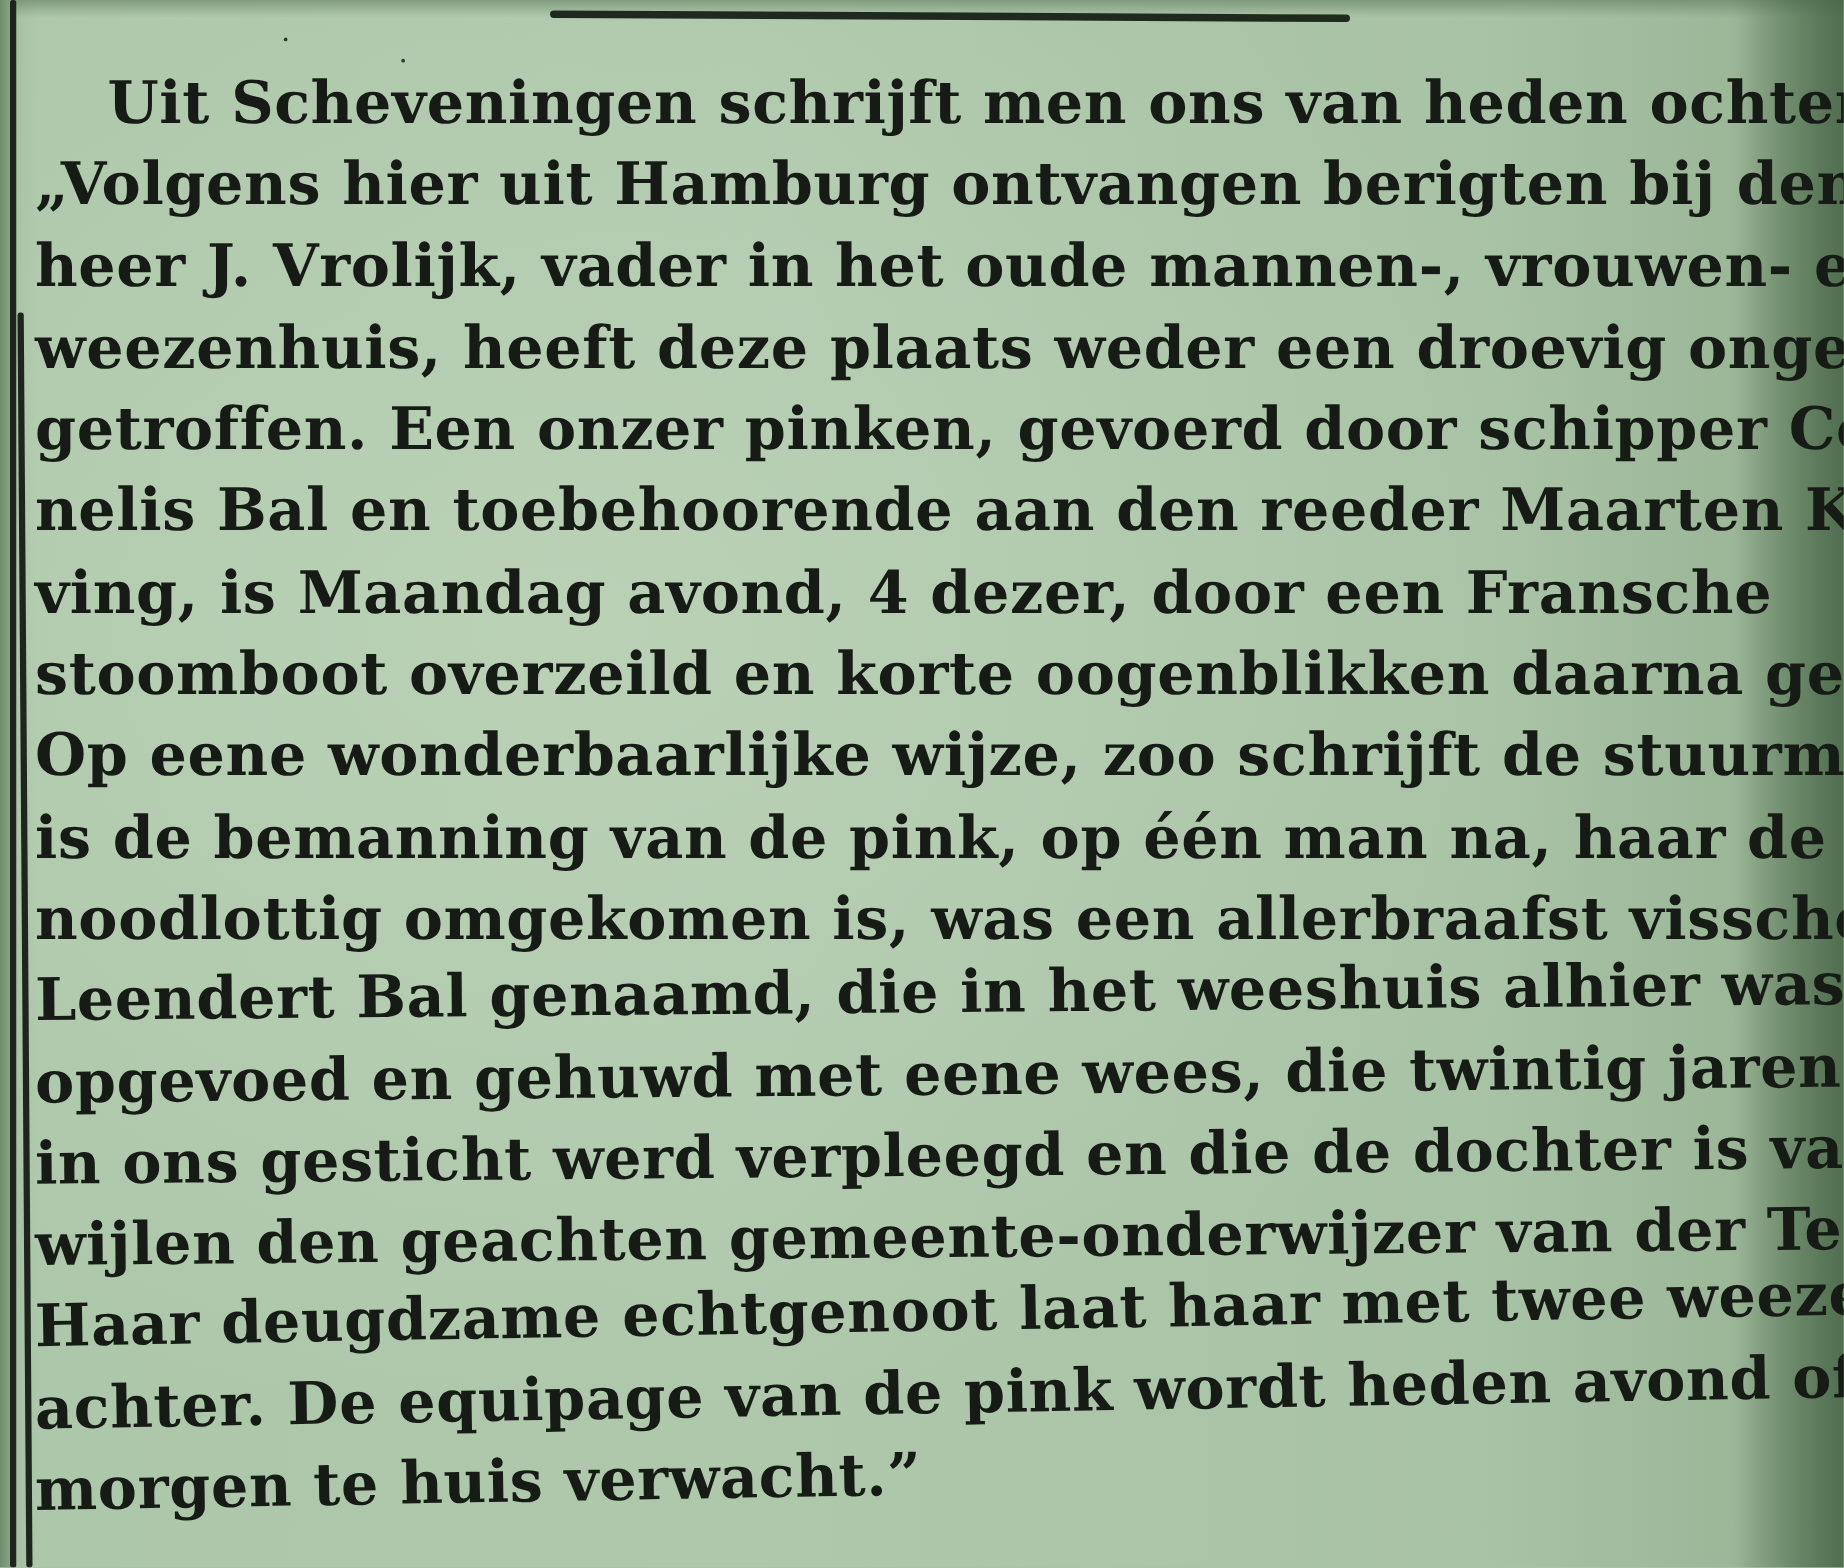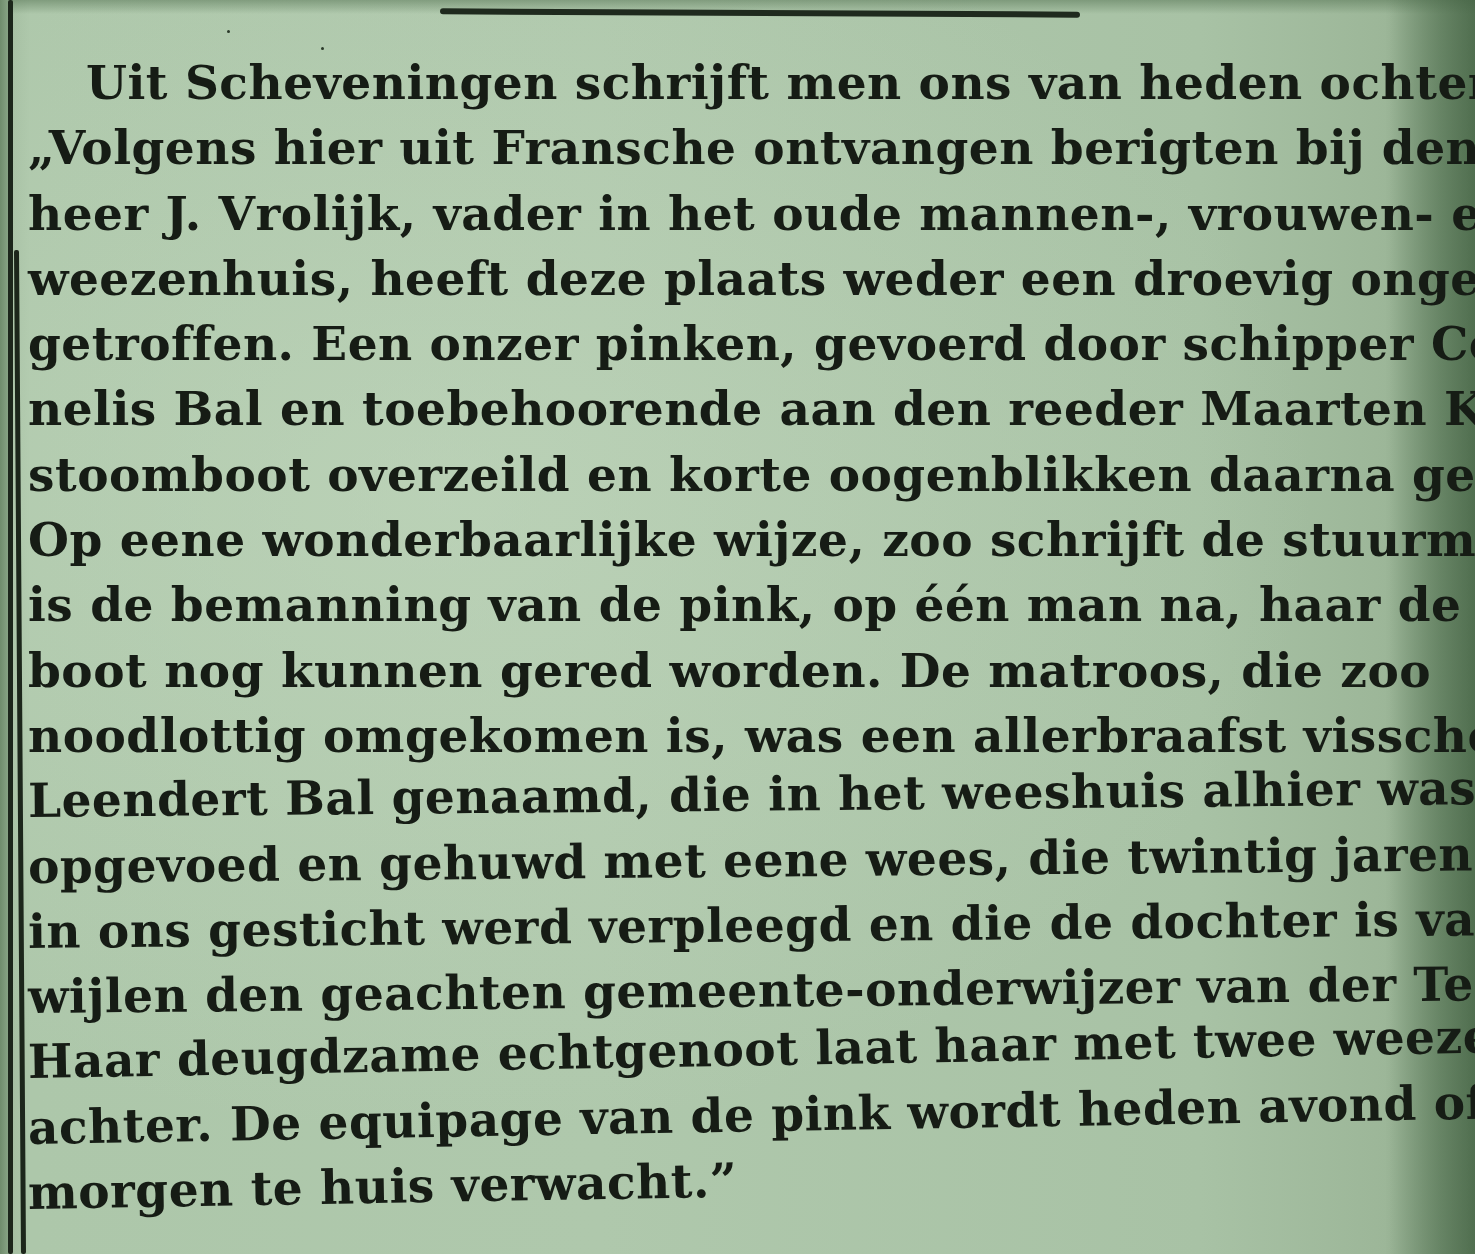--- a/index.html
+++ b/index.html
@@ -89,29 +89,29 @@
   <div class="column-rule"></div>
   <div class="column-rule lower"></div>
   <div class="section-rule"></div>
   <div class="right-shadow"></div>
 
   <span class="speck" style="left:321px;top:47px"></span>
   <span class="speck" style="left:227px;top:30px"></span>
 
   <div class="article">
     <span class="line indent">Uit Scheveningen schrijft men ons van heden ochtend</span>
-    <span class="line">„Volgens hier uit Fransche ontvangen berigten bij den</span>
+    <span class="line">„Volgens hier uit Hamburg ontvangen berigten bij den</span>
     <span class="line">heer J. Vrolijk, vader in het oude mannen-, vrouwen- en</span>
     <span class="line">weezenhuis, heeft deze plaats weder een droevig ongeluk</span>
     <span class="line">getroffen. Een onzer pinken, gevoerd door schipper Cor-</span>
     <span class="line">nelis Bal en toebehoorende aan den reeder Maarten Kor-</span>
+    <span class="line">ving, is Maandag avond, 4 dezer, door een Fransche</span>
     <span class="line">stoomboot overzeild en korte oogenblikken daarna gezonken.</span>
     <span class="line">Op eene wonderbaarlijke wijze, zoo schrijft de stuurman,</span>
     <span class="line">is de bemanning van de pink, op één man na, haar de</span>
-    <span class="line">boot nog kunnen gered worden. De matroos, die zoo</span>
     <span class="line">noodlottig omgekomen is, was een allerbraafst visscher,</span>
     <span class="line">Leendert Bal genaamd, die in het weeshuis alhier was</span>
     <span class="line">opgevoed en gehuwd met eene wees, die twintig jaren</span>
     <span class="line">in ons gesticht werd verpleegd en die de dochter is van</span>
     <span class="line">wijlen den geachten gemeente-onderwijzer van der Tempel.</span>
     <span class="line">Haar deugdzame echtgenoot laat haar met twee weezen</span>
     <span class="line">achter. De equipage van de pink wordt heden avond of</span>
     <span class="line" style="text-align:left;text-align-last:left;">morgen te huis verwacht.”</span>
   </div>
 </div>

